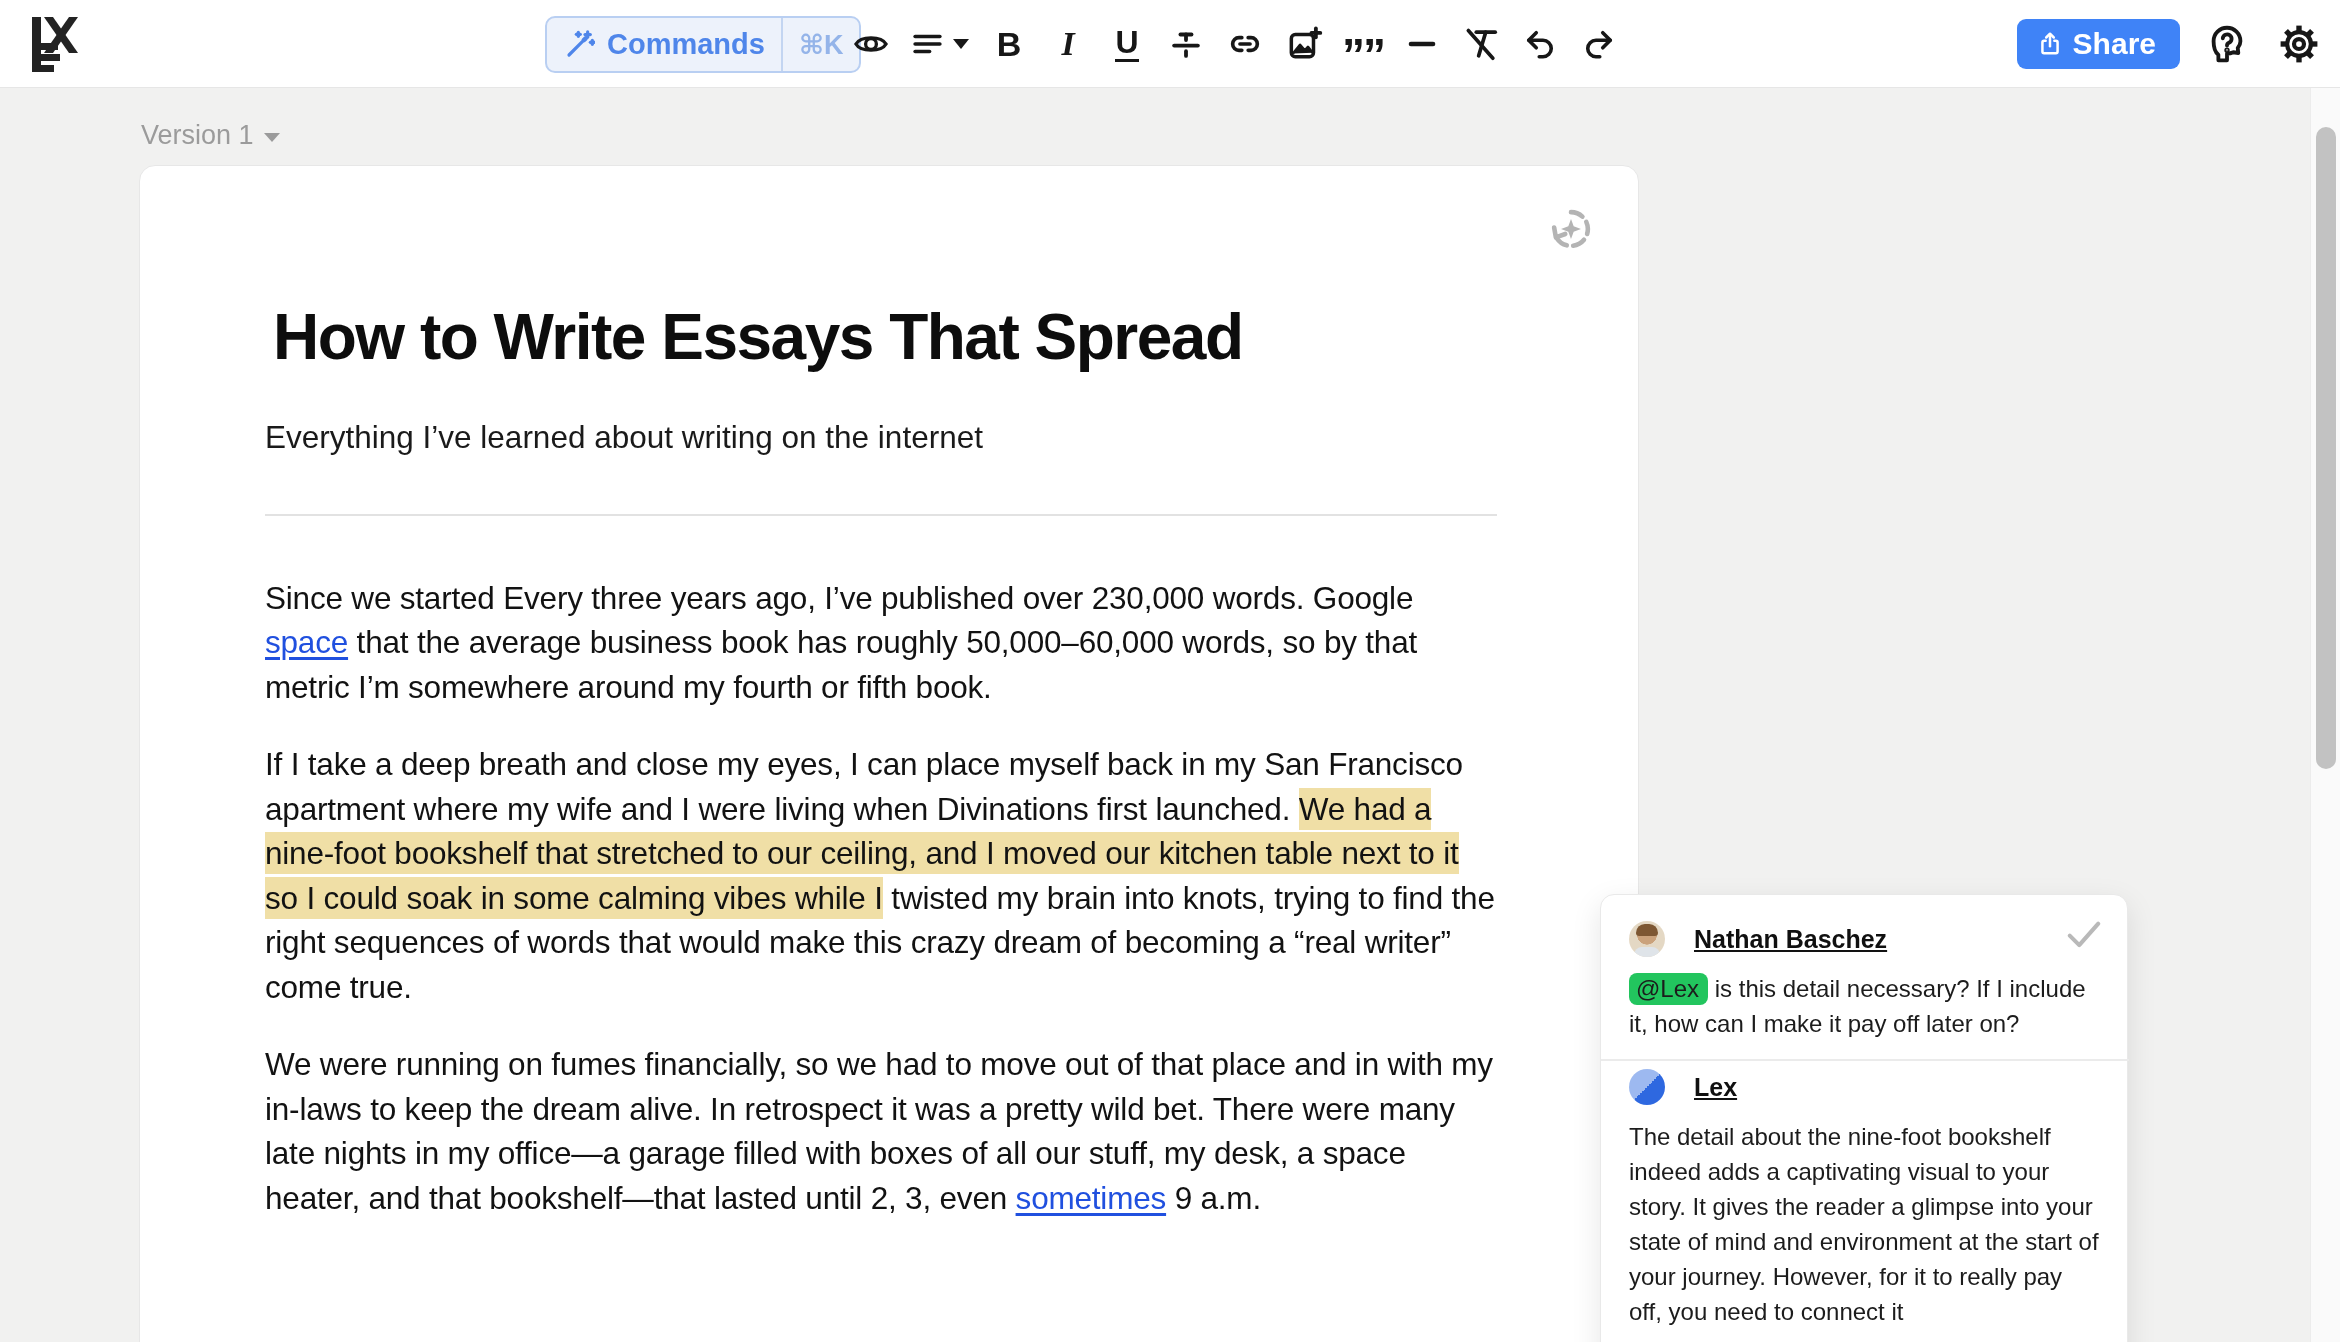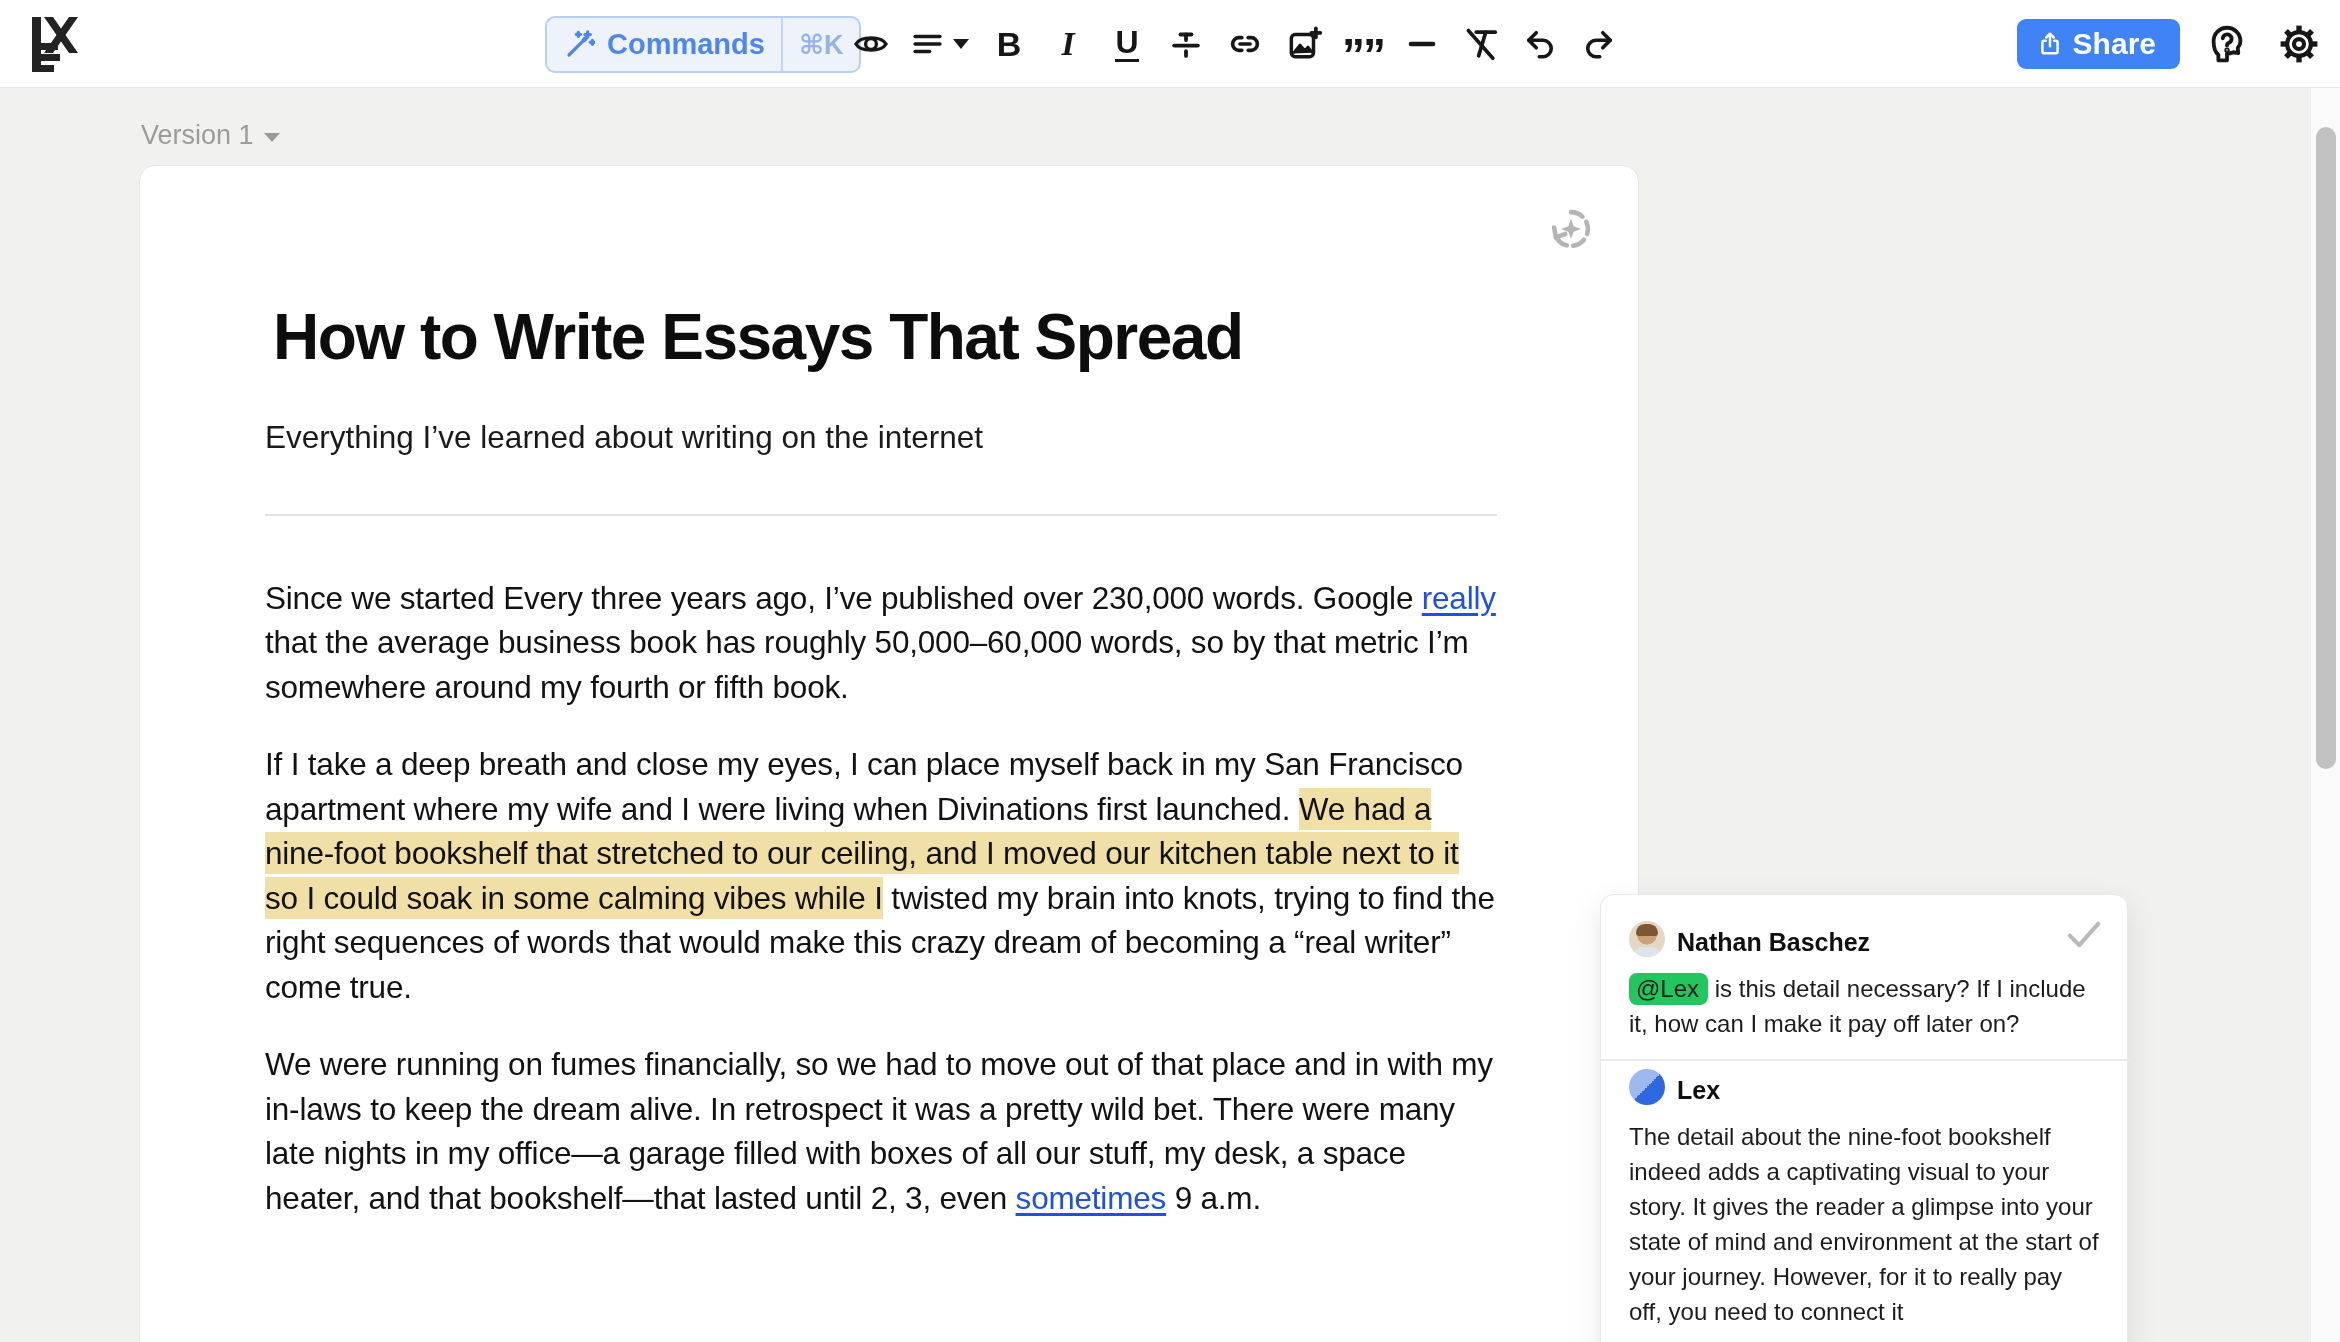--- a/index.html
+++ b/index.html
@@ -84,21 +84,21 @@
   a.doc-link { color:#2050df; text-decoration:underline; text-underline-offset:4px; cursor:pointer; }
   .hl { background:#f0dfa6; padding:3px 0; }
 
   
   .comment-card {
     position:absolute; left:1600px; top:894px; width:528px; height:560px;
     background:#ffffff; border:1px solid #e9e9e9; border-radius:14px;
     box-shadow:0 10px 30px rgba(0,0,0,0.10); z-index:20;
   }
   .comment-section { padding:26px 28px 0 28px; position:relative; }
-  .comment-head { display:flex; align-items:flex-end; gap:12px; }
+  .comment-head { display:flex; align-items:center; gap:29px;text-decoration:underline; }
   .avatar { width:36px; height:36px; border-radius:50%; flex:0 0 auto; overflow:hidden; }
   .avatar-nathan { background:radial-gradient(circle at 50% 38%, #caa27c 0 34%, #e4d8c4 35% 100%); position:relative; }
   .avatar-nathan::before {
     content:""; position:absolute; left:7px; top:3px; width:22px; height:12px;
     border-radius:11px 11px 4px 4px; background:#7d5733;
   }
   .avatar-nathan::after {
     content:""; position:absolute; left:5px; bottom:-4px; width:26px; height:14px;
     border-radius:8px 8px 0 0; background:#dfe4e9;
   }
@@ -292,21 +292,21 @@
     </g>
     <path d="M12 6.8 L13.4 10.6 L17.2 12 L13.4 13.4 L12 17.2 L10.6 13.4 L6.8 12 L10.6 10.6 Z" fill="#b4b4b4"></path>
   </svg>
 
   <div class="doc-inner">
     <h1 class="doc-title">How to Write Essays That Spread</h1>
     <div class="doc-subtitle">Everything I’ve learned about writing on the internet</div>
     <div class="doc-divider"></div>
 
     <div class="doc-body">
-      <p><span>Since we started Every three years ago, I’ve published over 230,000 words. Google </span><a class="doc-link">really</a><span> that the average business book has roughly 50,000–60,000 words, so by that metric I’m somewhere around my fourth or fifth book.</span></p>
+      <p><span>Since we started Every three years ago, I’ve published over 230,000 words. Google </span><a class="doc-link">space</a><span> that the average business book has roughly 50,000–60,000 words, so by that metric I’m somewhere around my fourth or fifth book.</span></p>
 
 
       <p><span>If I take a deep breath and close my eyes, I can place myself back in my San Francisco apartment where my wife and I were living when Divinations first launched. </span><span class="hl">We had a nine-foot bookshelf that stretched to our ceiling, and I moved our kitchen table next to it so I could soak in some calming vibes while I</span><span> twisted my brain into knots, trying to find the right sequences of words that would make this crazy dream of becoming a “real writer” come true.</span></p>
 
       <p><span>We were running on fumes financially, so we had to move out of that place and in with my in-laws to keep the dream alive. In retrospect it was a pretty wild bet. There were many late nights in my office—a garage filled with boxes of all our stuff, my desk, a space heater, and that bookshelf—that lasted until 2, 3, even </span><a class="doc-link">sometimes</a><span> 9 a.m.</span></p>
     </div>
   </div>
 </div>
 
 <div class="comment-card">

